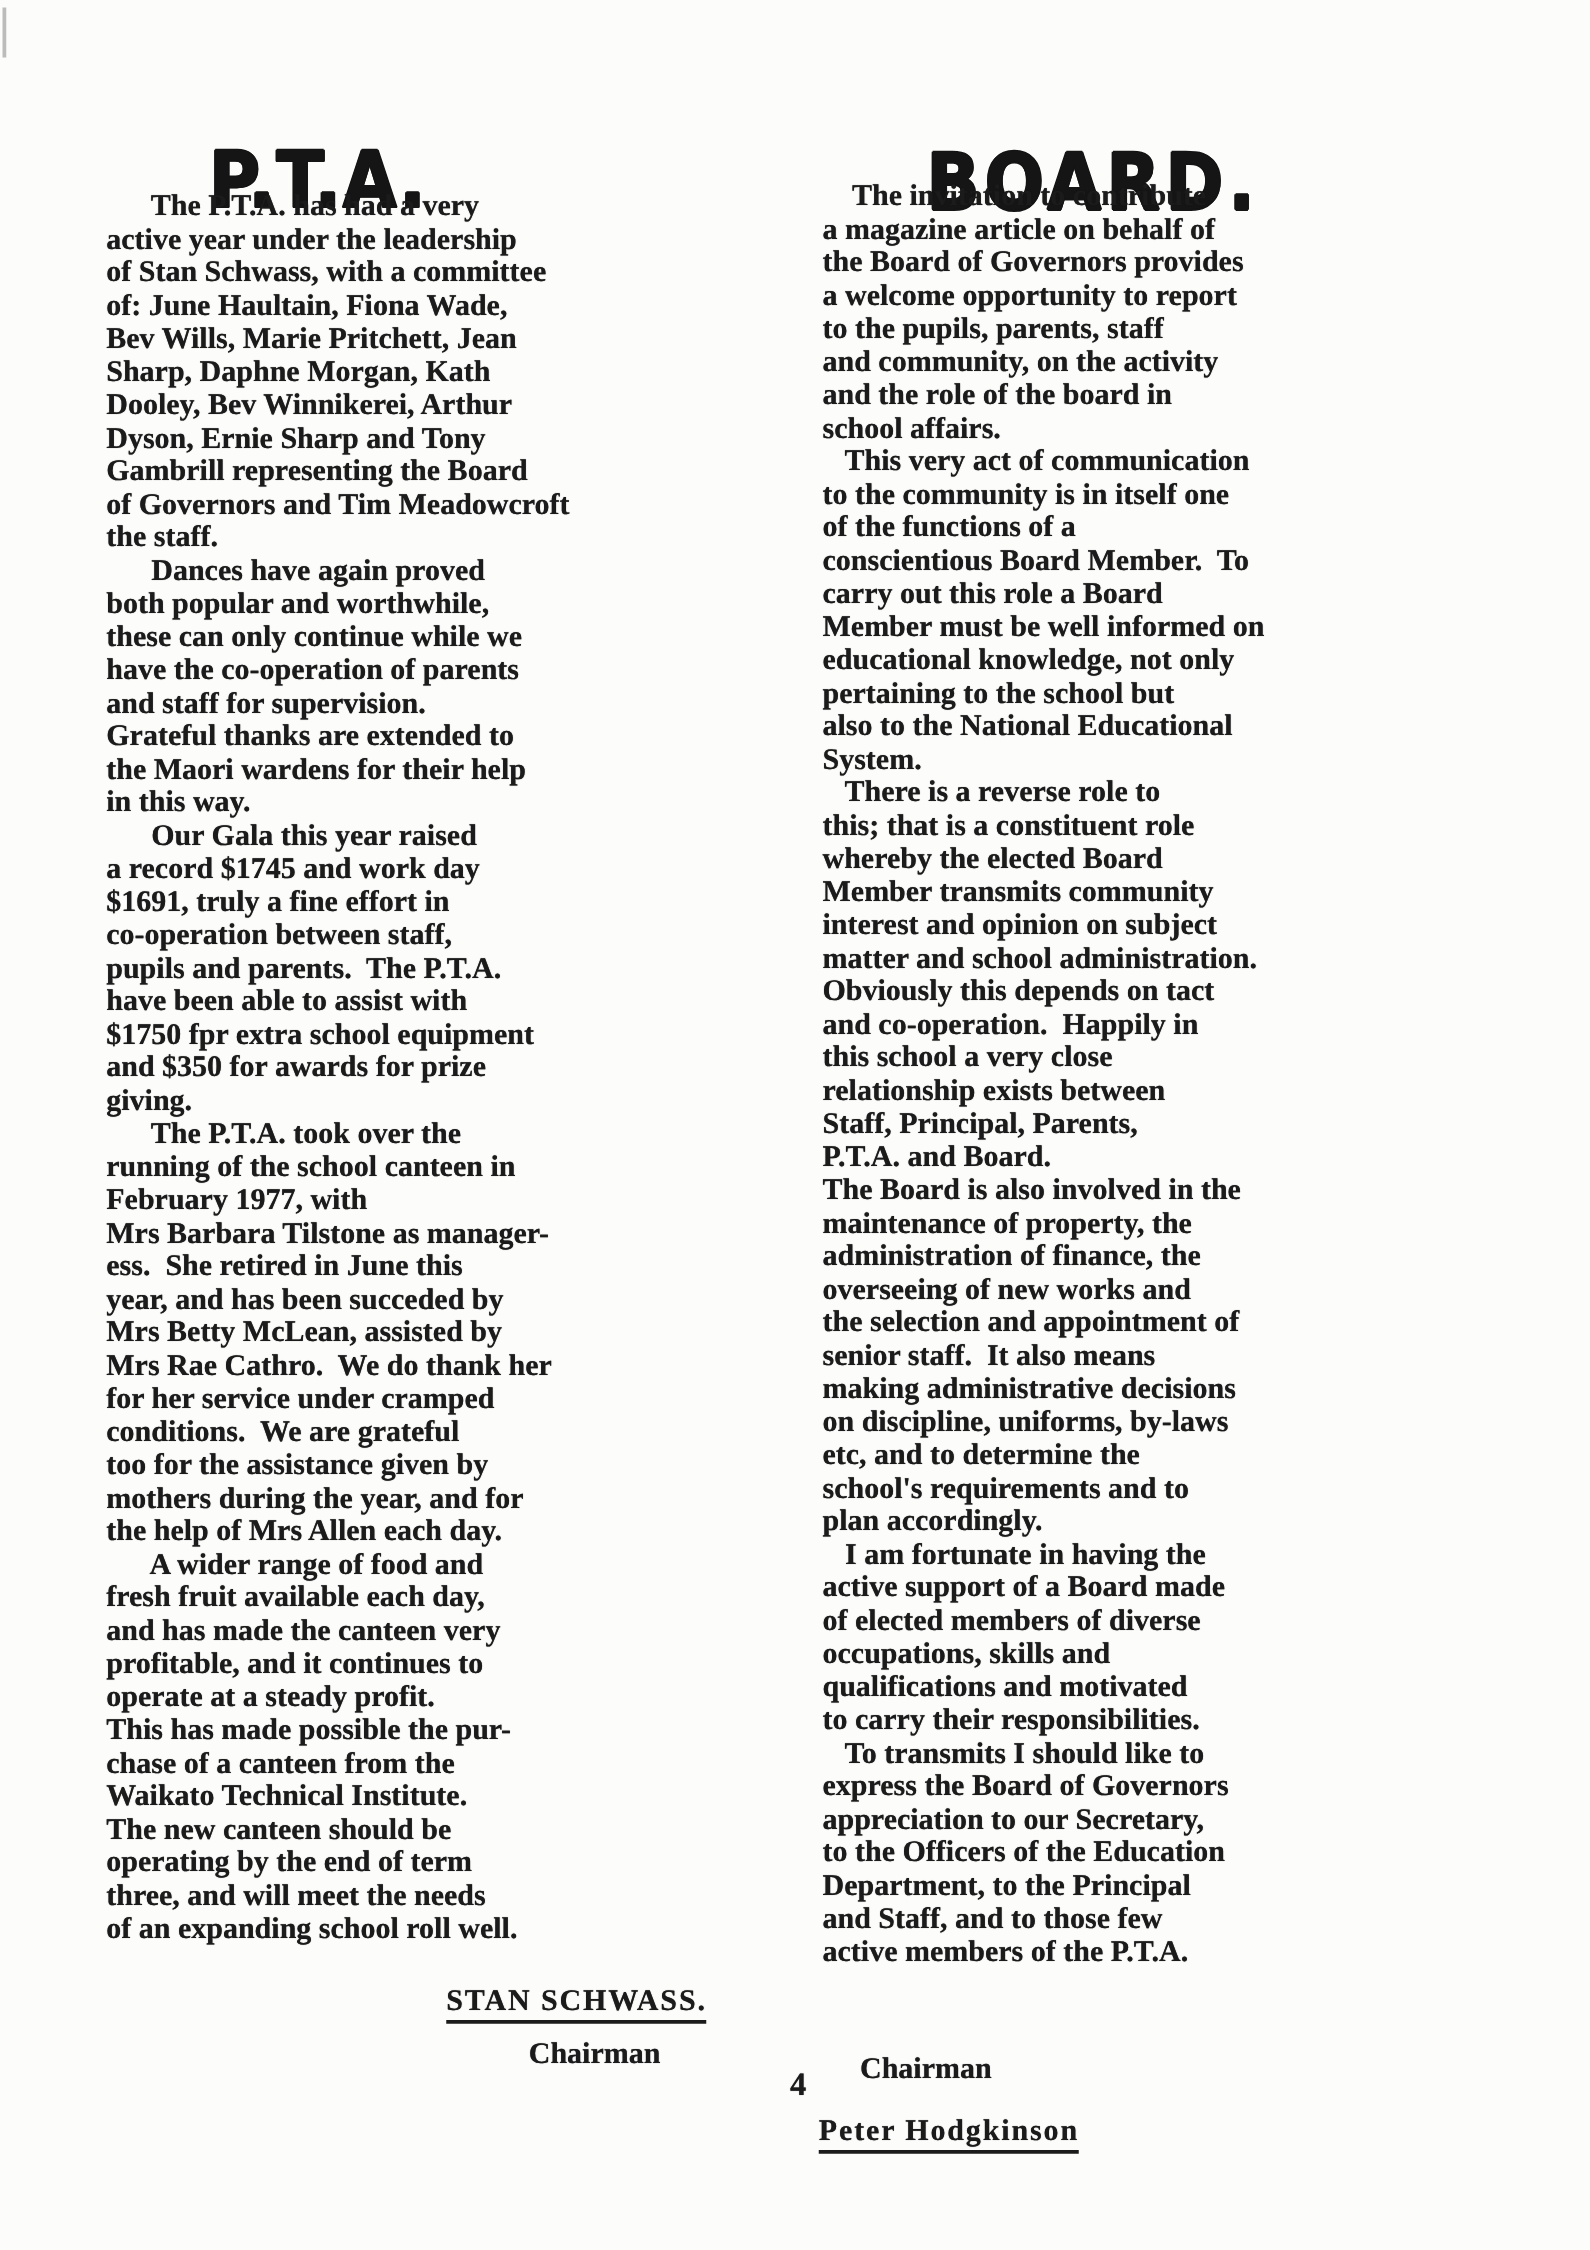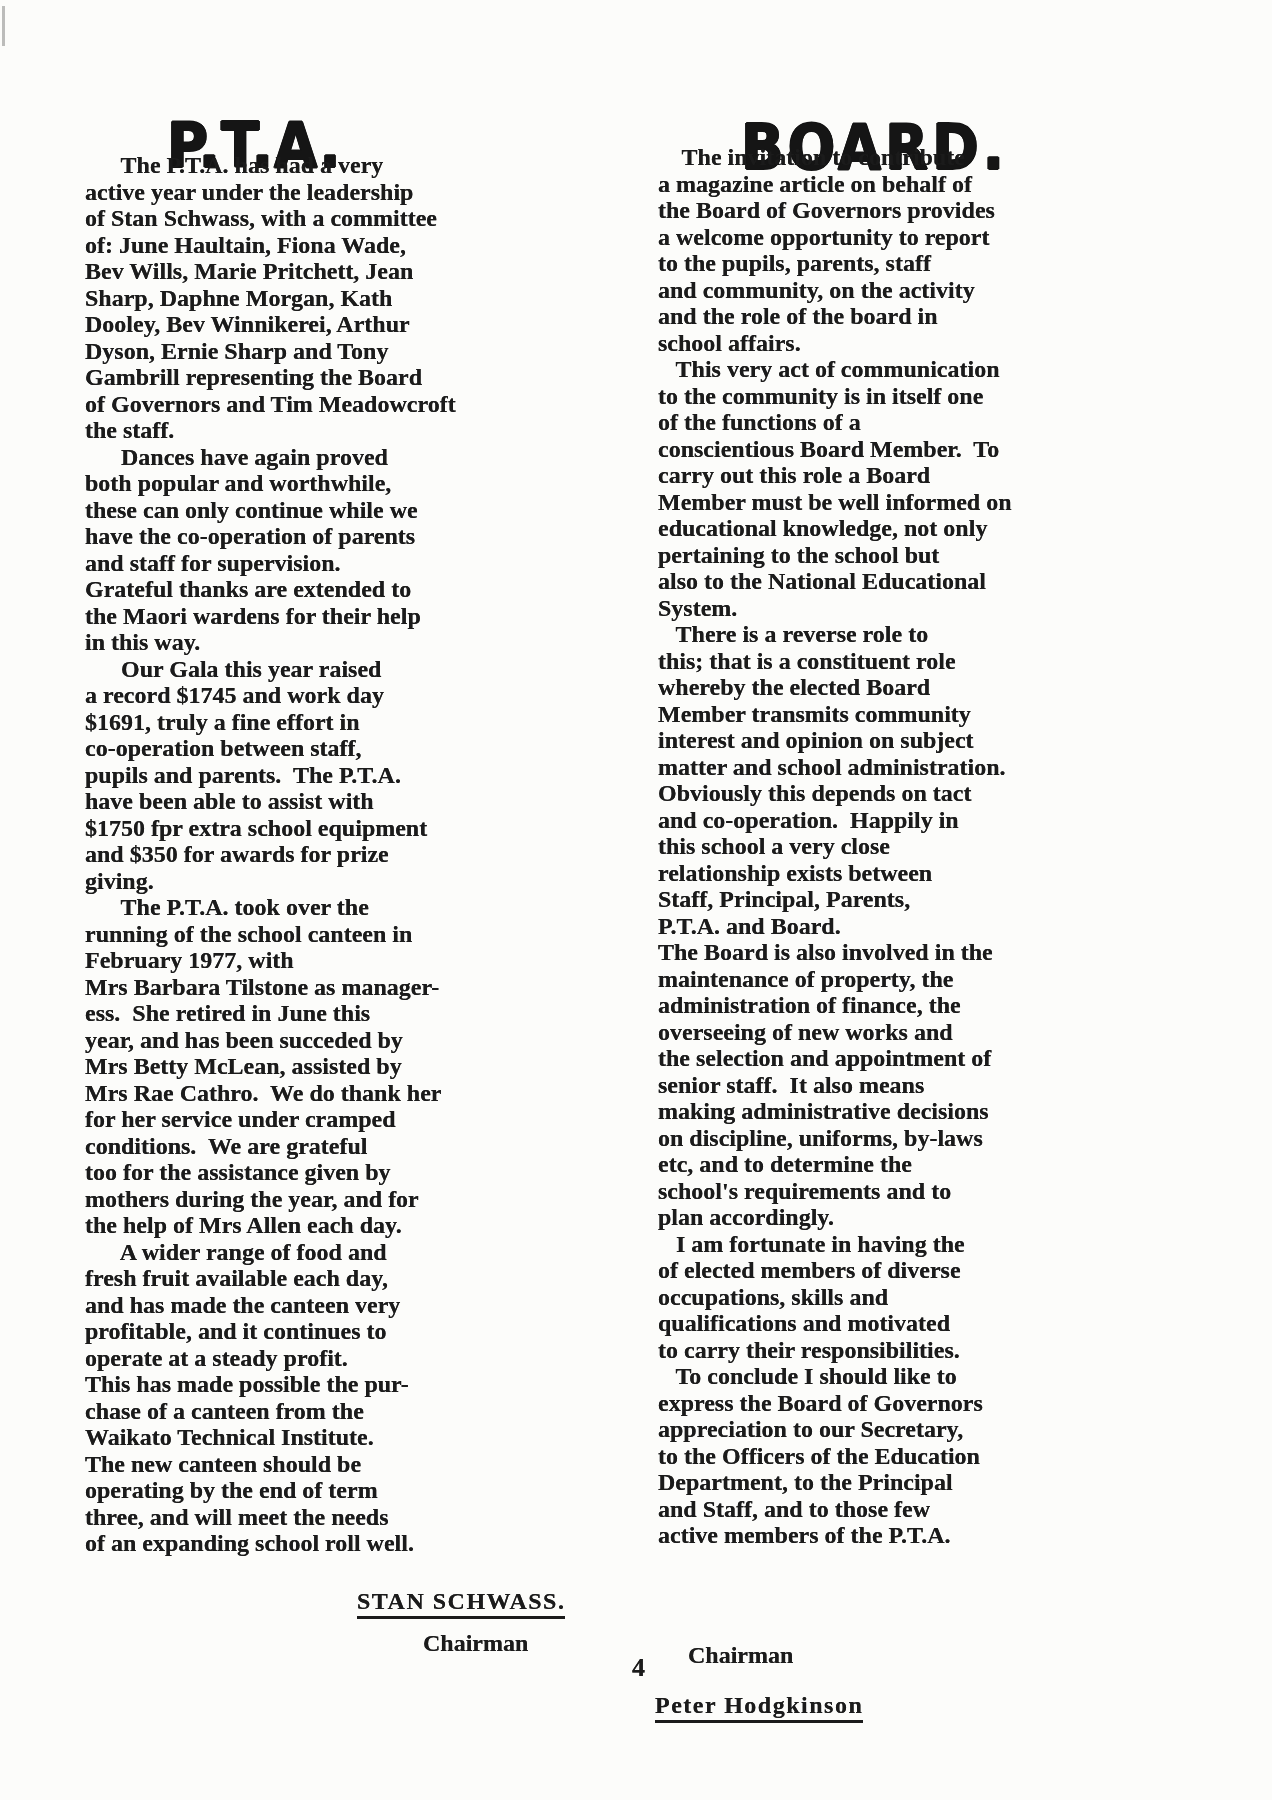--- a/index.html
+++ b/index.html
@@ -145,25 +145,26 @@
       <div class="tline">administration of finance, the</div>
       <div class="tline">overseeing of new works and</div>
       <div class="tline">the selection and appointment of</div>
       <div class="tline">senior staff.  It also means</div>
       <div class="tline">making administrative decisions</div>
       <div class="tline">on discipline, uniforms, by-laws</div>
       <div class="tline">etc, and to determine the</div>
       <div class="tline">school's requirements and to</div>
       <div class="tline">plan accordingly.</div>
       <div class="tline">   I am fortunate in having the</div>
+      <div class="tline">active support of a Board made</div>
       <div class="tline">of elected members of diverse</div>
       <div class="tline">occupations, skills and</div>
       <div class="tline">qualifications and motivated</div>
       <div class="tline">to carry their responsibilities.</div>
-      <div class="tline">   To conclude I should like to</div>
+      <div class="tline">   To transmits I should like to</div>
       <div class="tline">express the Board of Governors</div>
       <div class="tline">appreciation to our Secretary,</div>
       <div class="tline">to the Officers of the Education</div>
       <div class="tline">Department, to the Principal</div>
       <div class="tline">and Staff, and to those few</div>
       <div class="tline">active members of the P.T.A.</div>
     </div>
 
   <div class="typeset sig-left-name sig-name">STAN SCHWASS.</div>
   <div class="typeset sig-left-title">Chairman</div>

